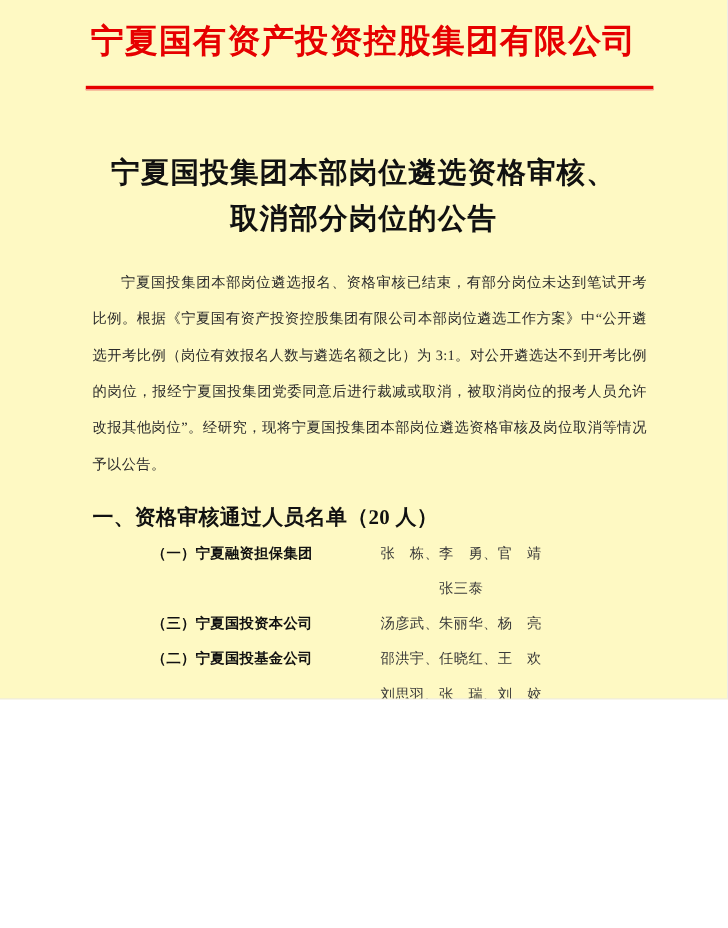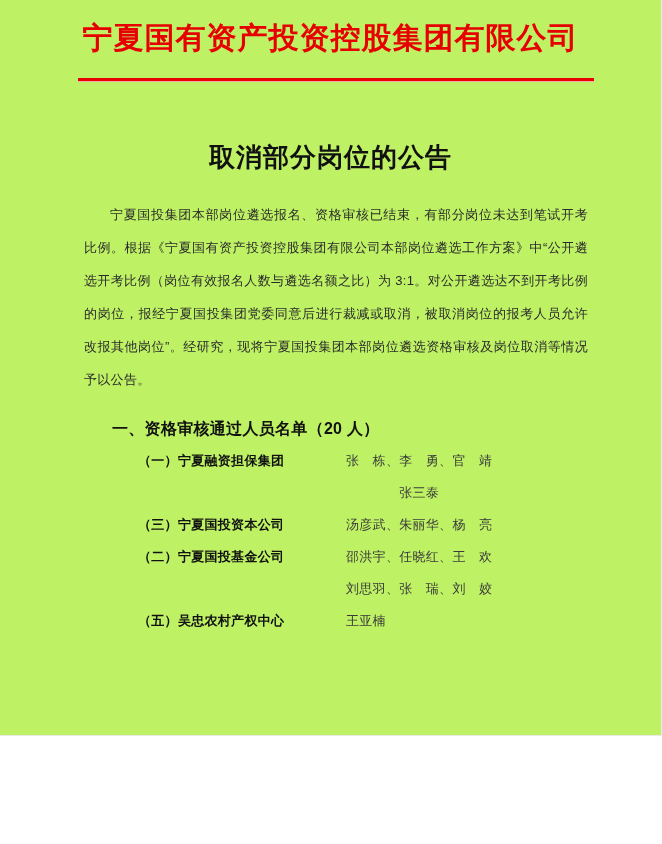--- a/index.html
+++ b/index.html
@@ -1,25 +1,25 @@
 <!DOCTYPE html>
 <html><head>
 <meta charset="utf-8">
 <style>
   html, body { margin: 0; padding: 0; background: #ffffff; }
   .page {
     position: relative;
     width: 662px;
-    height: 736px;
+    height: 636px;
     box-sizing: border-box;
-    background: #bef264;
+    background: #fef9c3;
     border-right: 1px solid #ececec;
     border-bottom: 1px solid #e8e8e8;
     overflow: hidden;
-    font-family: Liberation Sans, sans-serif;
+    font-family: Liberation Serif, serif;
     color: #262626;
   }
   .header-title {
     margin-top: 19px;
     text-align: center;
     color: #e60000;
     font-size: 30px;
     font-weight: bold;
     letter-spacing: 1px;
     line-height: 38px;
@@ -46,22 +46,22 @@
     margin: 20px 0 0 84px;
     width: 504px;
     font-size: 13px;
     line-height: 33px;
     letter-spacing: 0.3px;
     text-align: justify;
     text-indent: 2em;
     color: #2b2b2b;
   }
   .section-heading {
-    margin: 16px 0 0 112px;
-    font-size: 16px;
+    margin: 16px 0 0 84px;
+    font-size: 19px;
     line-height: 33px;
     font-weight: bold;
     letter-spacing: 0.3px;
     color: #111111;
   }
   .list { margin-left: 138px; }
   .item {
     display: flex;
     align-items: flex-start;
     font-size: 13px;
@@ -83,20 +83,21 @@
 </head>
 <body>
 
 <div class="page">
 
   <div class="header-title">宁夏国有资产投资控股集团有限公司</div>
 
   <div class="header-rule"></div>
 
   <div class="doc-title">
+    <div>宁夏国投集团本部岗位遴选资格审核、</div>
     <div>取消部分岗位的公告</div>
   </div>
 
   <p class="body-text">宁夏国投集团本部岗位遴选报名、资格审核已结束，有部分岗位未达到笔试开考比例。根据《宁夏国有资产投资控股集团有限公司本部岗位遴选工作方案》中“公开遴选开考比例（岗位有效报名人数与遴选名额之比）为 3:1。对公开遴选达不到开考比例的岗位，报经宁夏国投集团党委同意后进行裁减或取消，被取消岗位的报考人员允许改报其他岗位”。经研究，现将宁夏国投集团本部岗位遴选资格审核及岗位取消等情况予以公告。</p>
 
   <div class="section-heading">一、资格审核通过人员名单（20 人）</div>
 
   <div class="list">
 
     <div class="item">

